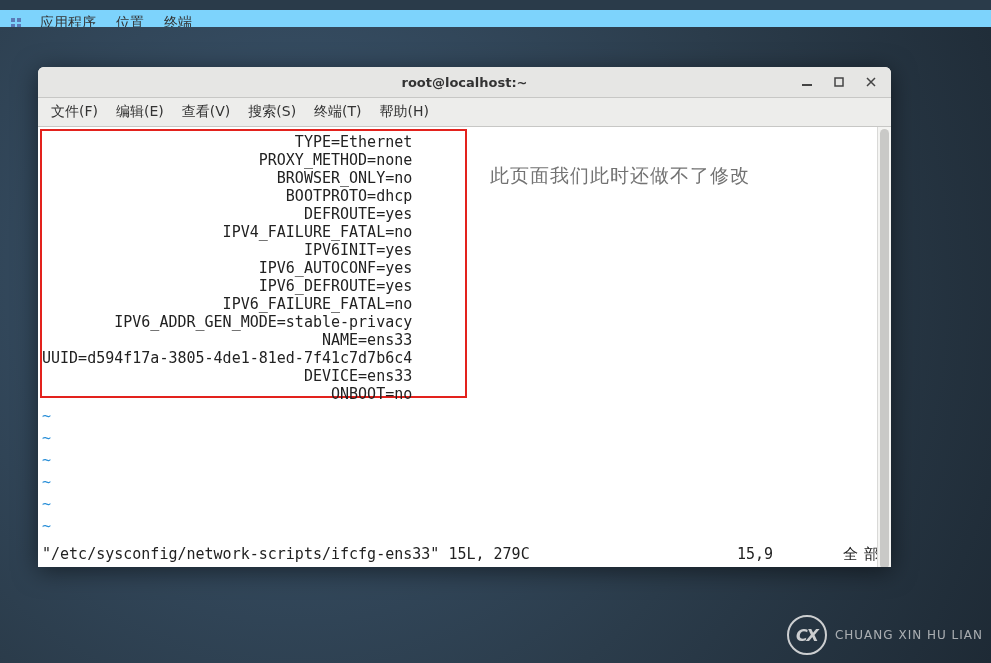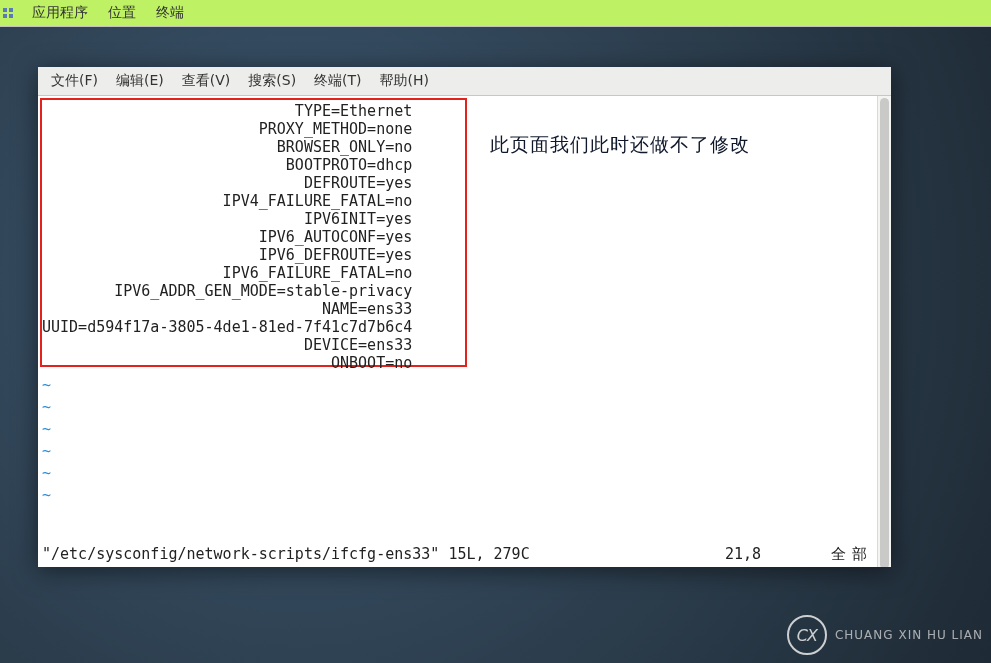--- a/index.html
+++ b/index.html
@@ -7,27 +7,27 @@
     padding: 0;
     width: 991px;
     height: 663px;
     overflow: hidden;
     font-family: "DejaVu Sans", "WenQuanYi Micro Hei", sans-serif;
     background: #2a3b4a;
   }
   
   .desktop-bar {
     position: absolute;
-    left: 0; right: 0; top: 0;
+    left: 0; right: 0; top: 10px;
     height: 27px;
-    background: #bef264;
+    background: #7dd3fc;
     border-bottom: 1px solid #c2c2c0;
     display: flex;
     align-items: center;
-    padding: 0 0;
+    padding: 0 8px;
     box-sizing: border-box;
     font-size: 14px;
     color: #333;
   }
   .desktop-bar .menu-item {
     padding: 4px 10px;
     cursor: default;
   }
   .desktop-bar .activities-icon {
     width: 16px; height: 16px;
@@ -127,21 +127,21 @@
   .file-content {
     position: absolute;
     left: 4px;
     top: 6px;
     white-space: pre;
   }
   .annotation {
     position: absolute;
     left: 452px;
     top: 40px;
-    color: #0f172a;
+    color: #737373;
     font-family: "SimSun", "Microsoft YaHei", sans-serif;
     font-size: 19px;
     font-weight: normal;
     letter-spacing: 1px;
   }
   .tildes {
     position: absolute;
     left: 4px;
     top: 278px;
     color: #2a8fd8;
@@ -157,21 +157,21 @@
     bottom: 4px;
     font-family: "DejaVu Sans Mono", monospace;
     font-size: 15px;
     color: #222;
     display: flex;
     white-space: pre;
   }
   .status-line .fname { flex: 0 0 auto; }
   .status-line .spacer1 { flex: 1; }
   .status-line .pos { flex: 0 0 auto; margin-right: 70px; }
-  .status-line .all { flex: 0 0 auto; letter-spacing: 6px; margin-right: 14px;}
+  .status-line .all { flex: 0 0 auto; letter-spacing: 6px; margin-right: 2px;}
   .scrollbar {
     position: absolute;
     right: 0; top: 0; bottom: 0;
     width: 13px;
     background: #f4f4f2;
     border-left: 1px solid #d9d9d7;
   }
   .scroll-thumb {
     position: absolute;
     left: 2px; right: 2px;
@@ -187,21 +187,21 @@
     bottom: 8px;
     display: flex;
     align-items: center;
     color: #e9e9e9;
     opacity: 0.85;
   }
   .watermark .cx {
     width: 36px; height: 36px;
     border: 2px solid #eaeaea;
     border-radius: 50%;
-    font-weight: normal;
+    font-weight: bold;
     font-size: 16px;
     display: flex;
     align-items: center;
     justify-content: center;
     margin-right: 8px;
     font-style: italic;
     color: #eaeaea;
     letter-spacing: -1px;
   }
   .watermark .txt-cn {
@@ -224,20 +224,40 @@
     </svg>
   </span>
   <div class="menu-item">应用程序</div>
   <div class="menu-item">位置</div>
   <div class="menu-item">终端</div>
 </div>
 
 <div class="desktop">
 
   <div class="window">
+    <div class="titlebar">
+      <span>root@localhost:~</span>
+      <div class="win-controls">
+        <div class="win-btn">
+          <svg width="10" height="10">
+              <rect y="7" width="10" height="2" fill="#444"></rect>
+            </svg>
+        </div>
+        <div class="win-btn">
+          <svg width="10" height="10">
+              <rect x="1" y="1" width="8" height="8" fill="none" stroke="#444" stroke-width="1.5"></rect>
+            </svg>
+        </div>
+        <div class="win-btn">
+          <svg width="10" height="10">
+              <path d="M1 1 L9 9 M9 1 L1 9" stroke="#444" stroke-width="1.5"></path>
+            </svg>
+        </div>
+      </div>
+    </div>
 
     <div class="menubar">
       <div class="menu">文件(F)</div>
       <div class="menu">编辑(E)</div>
       <div class="menu">查看(V)</div>
       <div class="menu">搜索(S)</div>
       <div class="menu">终端(T)</div>
       <div class="menu">帮助(H)</div>
     </div>
 
@@ -261,21 +281,21 @@
       <div class="annotation">此页面我们此时还做不了修改</div>
       <div class="tildes">~
 ~
 ~
 ~
 ~
 ~</div>
       <div class="status-line">
         <span class="fname">"/etc/sysconfig/network-scripts/ifcfg-ens33" 15L, 279C</span>
         <span class="spacer1"></span>
-        <span class="pos">21,8</span>
+        <span class="pos">15,9</span>
         <span class="all">全部</span>
       </div>
       <div class="scrollbar">
         <div class="scroll-thumb"></div>
       </div>
     </div>
   </div>
 
   <div class="watermark">
     <div class="cx">CX</div>

